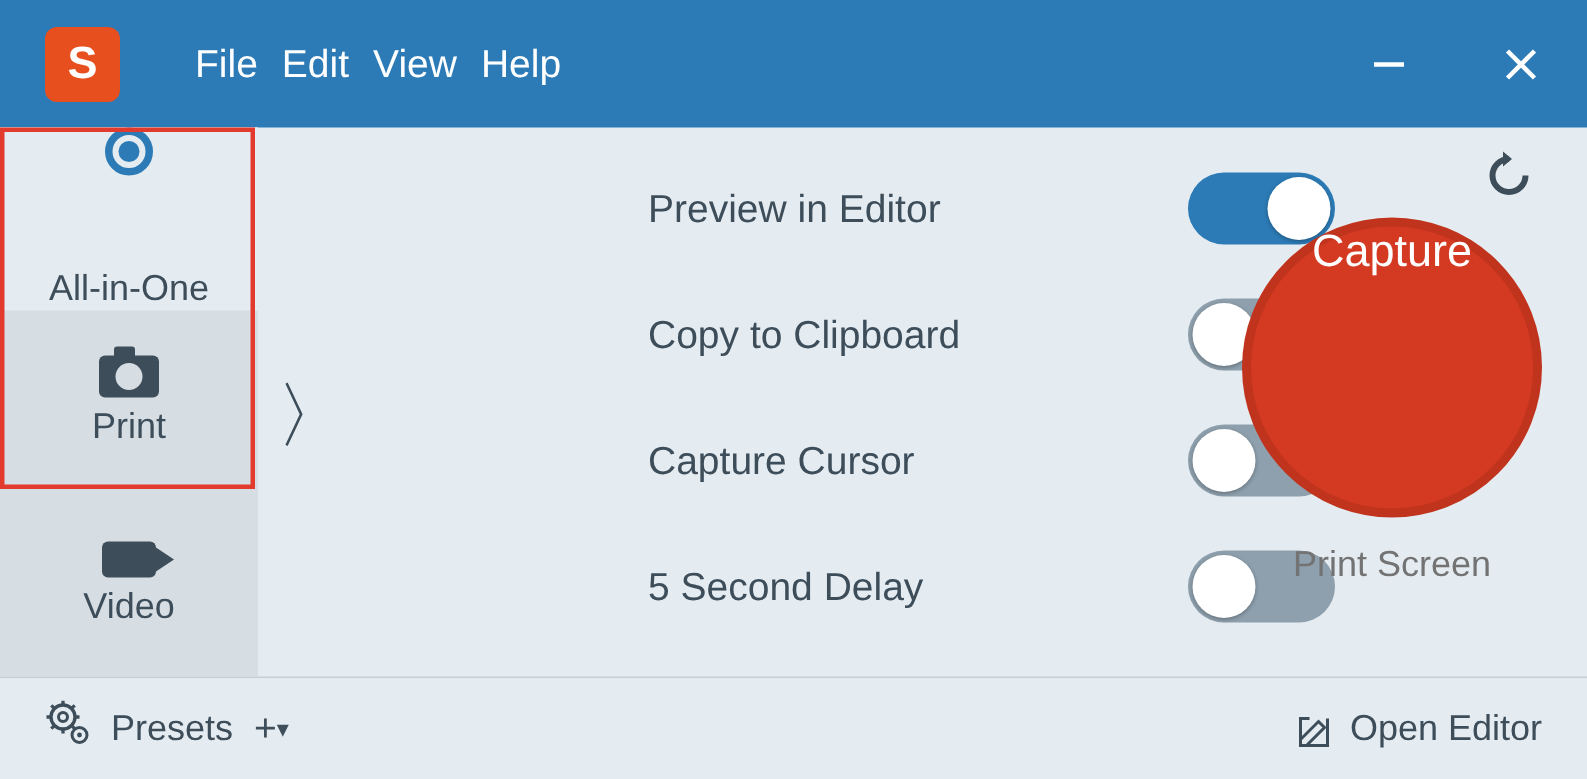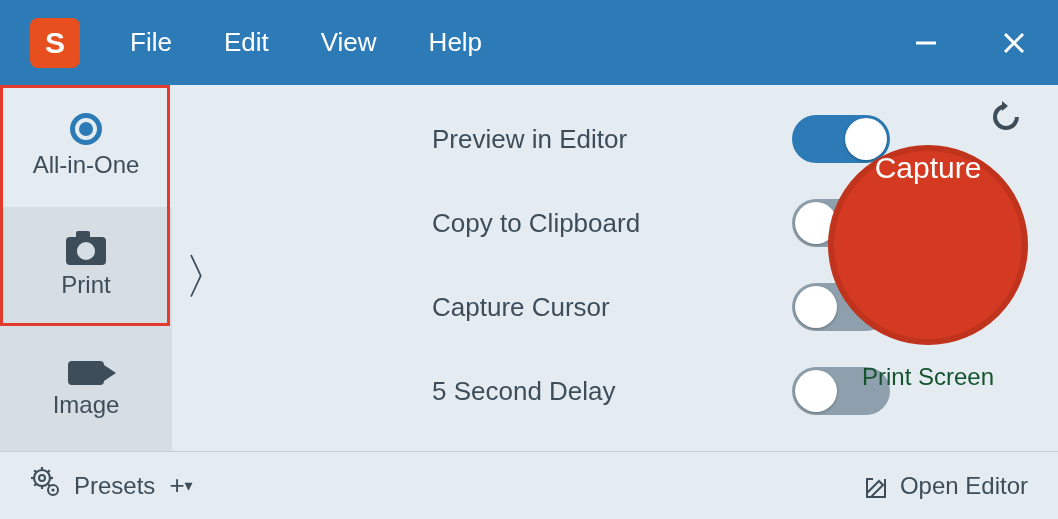--- a/index.html
+++ b/index.html
@@ -26,21 +26,21 @@
     align-items: center;
     justify-content: center;
     color: white;
     font-size: 30px;
     font-weight: bold;
     margin-right: 50px;
     font-family: Arial, sans-serif;
   }
   .menu {
     display: flex;
-    gap: 52px;
+    gap: 16px;
     flex: 1;
   }
   .menu-item {
     color: white;
     font-size: 26px;
     cursor: pointer;
   }
   .window-controls {
     display: flex;
     gap: 60px;
@@ -81,20 +81,21 @@
     display: flex;
     flex-direction: column;
     align-items: center;
     justify-content: center;
     cursor: pointer;
     color: #3d4d5a;
     gap: 6px;
   }
   .tab.active {
     background: #e5ecf1;
+    justify-content: space-between;
   }
   .tab-label {
     font-size: 24px;
   }
   .icon-circle {
     width: 32px;
     height: 32px;
     border: 5px solid #2c7bb6;
     border-radius: 50%;
     background: #e5ecf1;
@@ -225,21 +226,21 @@
     display: flex;
     align-items: flex-start;
     justify-content: center;
     color: white;
     font-size: 30px;
     cursor: pointer;
     margin-top: 40px;
   }
   .capture-caption {
     font-size: 24px;
-    color: #14532d;
+    color: #737373;
   }
   .footer {
     height: 68px;
     border-top: 1px solid #c3cdd4;
     display: flex;
     align-items: center;
     padding: 12px 30px;
     justify-content: space-between;
     color: #3d4d5a;
     font-size: 24px;
@@ -303,21 +304,21 @@
     <div class="tab active">
       <div class="icon-circle"></div>
       <div class="tab-label">All-in-One</div>
     </div>
     <div class="tab">
       <div class="icon-camera"></div>
       <div class="tab-label">Print</div>
     </div>
     <div class="tab">
       <div class="icon-video"></div>
-      <div class="tab-label">Image</div>
+      <div class="tab-label">Video</div>
     </div>
   </div>
 
   <div class="chevron">〉</div>
 
   <div class="options">
     <div class="option-row">
       <div class="option-label">Preview in Editor</div>
       <div class="toggle on"></div>
     </div>

